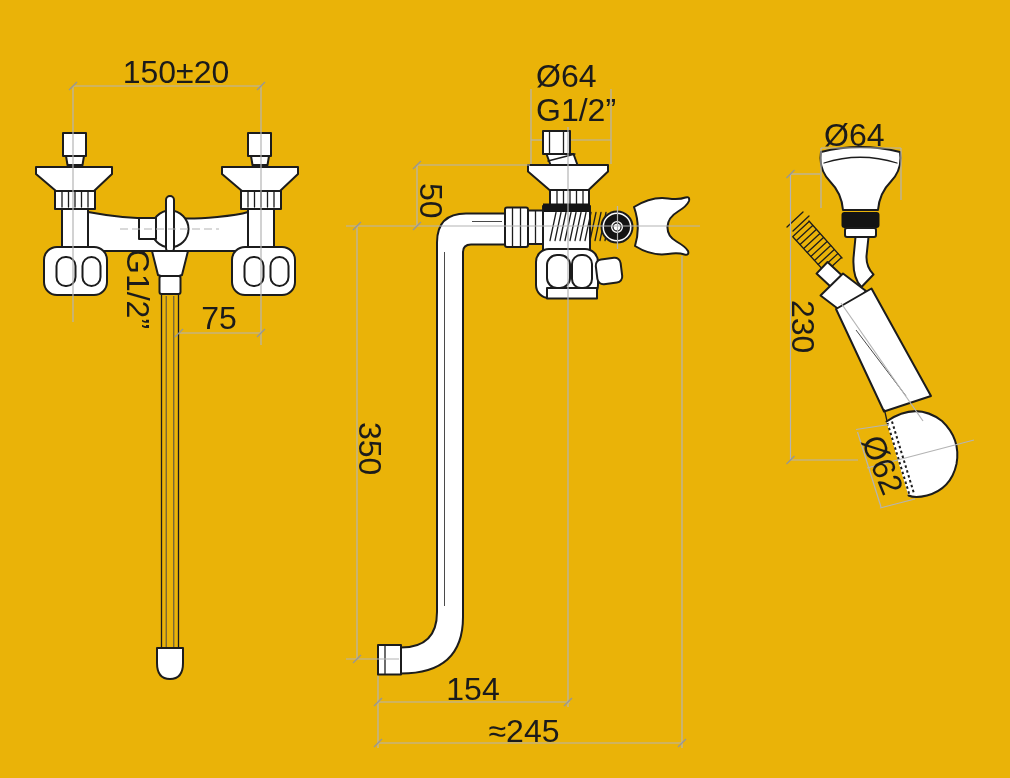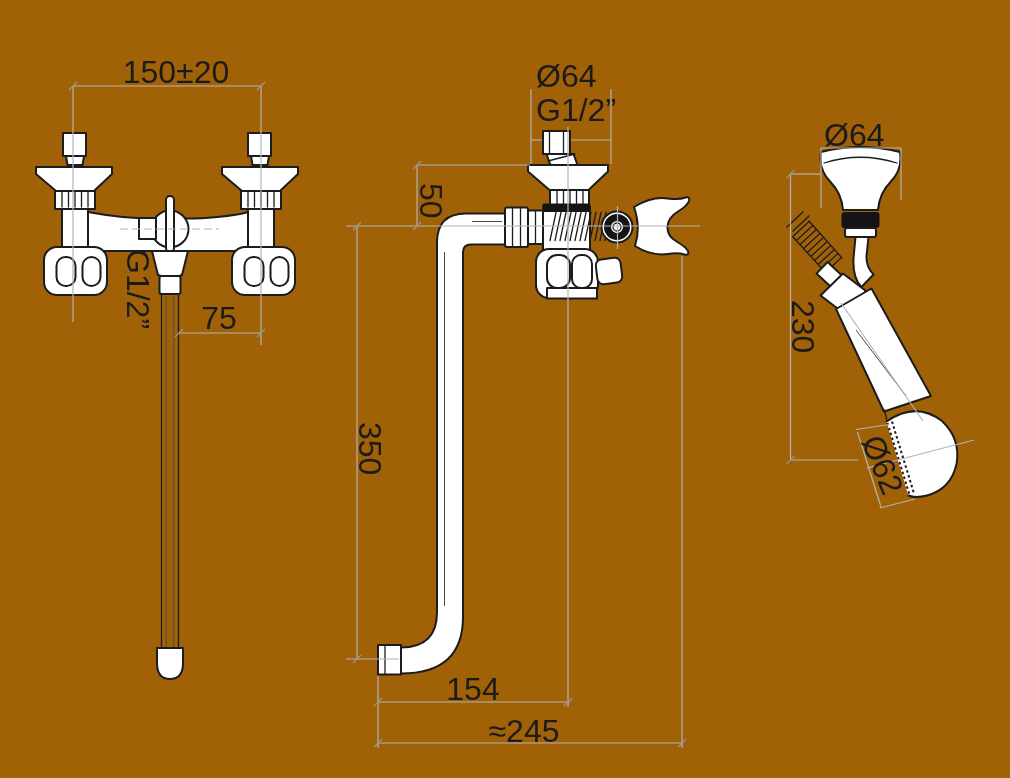--- a/index.html
+++ b/index.html
@@ -1,16 +1,16 @@
 <!DOCTYPE html>
 <html><head>
 <meta charset="utf-8">
 <style>
   html,body{margin:0;padding:0;background:#fff;}
-  .stage{position:relative;width:1010px;height:778px;background:#a16207;overflow:hidden;}
+  .stage{position:relative;width:1010px;height:778px;background:#eab308;overflow:hidden;}
   svg{display:block;}
   .part{fill:#fff;stroke:#1c1c1c;stroke-width:2;stroke-linejoin:round;stroke-linecap:round;}
   .part-thin{fill:none;stroke:#1c1c1c;stroke-width:1.3;stroke-linecap:round;}
   .dark{fill:#141414;stroke:#141414;}
   .dim{stroke:#b4b4b4;stroke-width:1.2;fill:none;}
   .dimdash{stroke:#b4b4b4;stroke-width:1.2;fill:none;stroke-dasharray:8 4;}
   .tick{stroke:#969696;stroke-width:1.3;}
   .inner{stroke:#4a4a4a;stroke-width:1;fill:none;}
   text{font-family:"Liberation Sans","DejaVu Sans",sans-serif;font-size:32px;fill:#1b1b1b;}
 </style>

